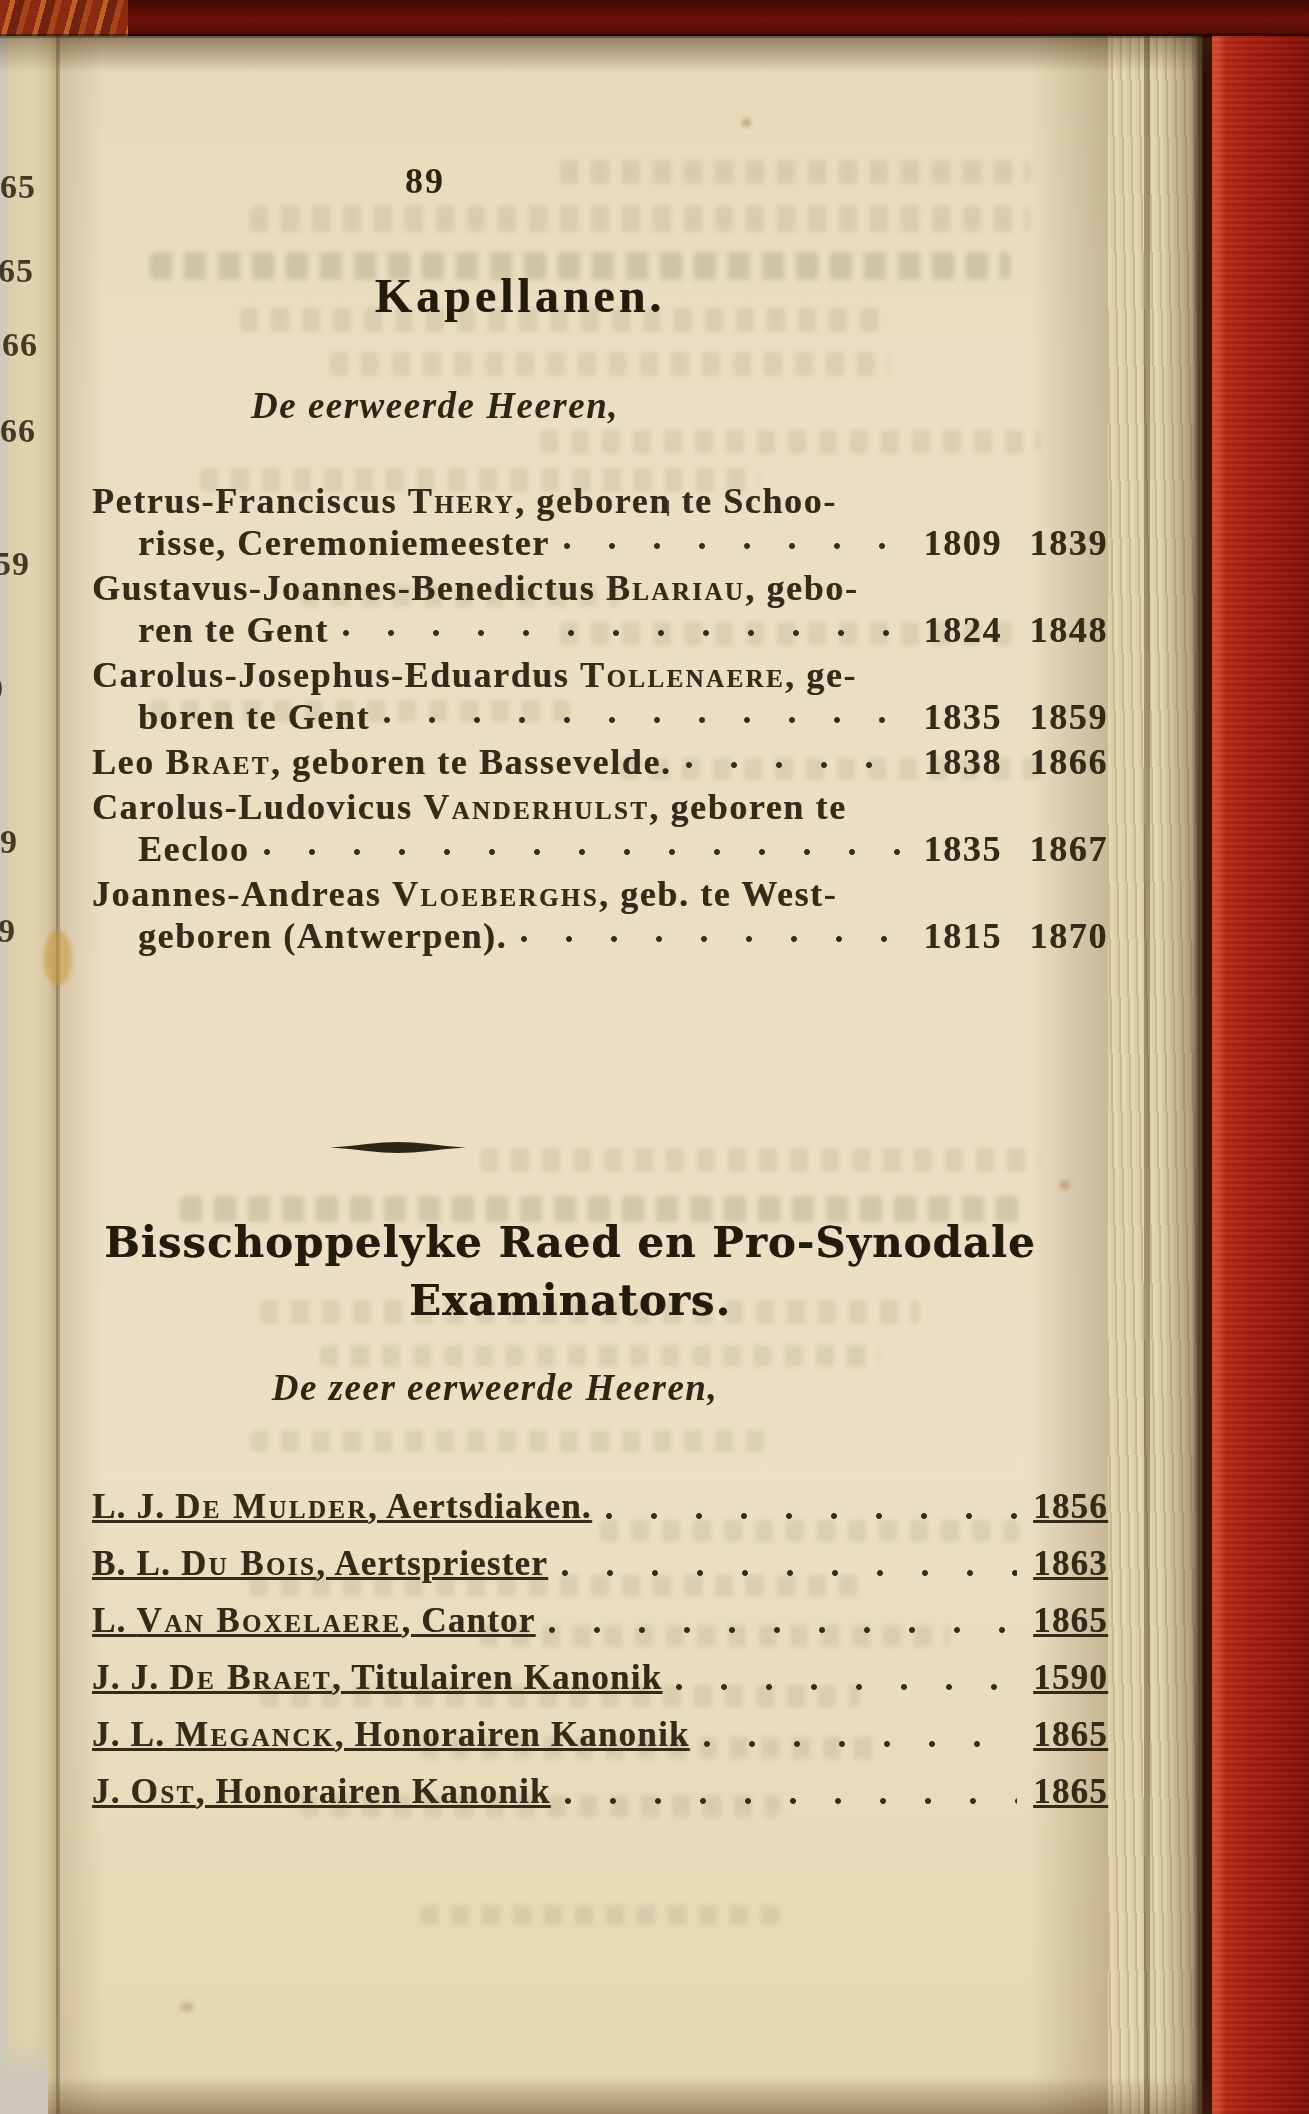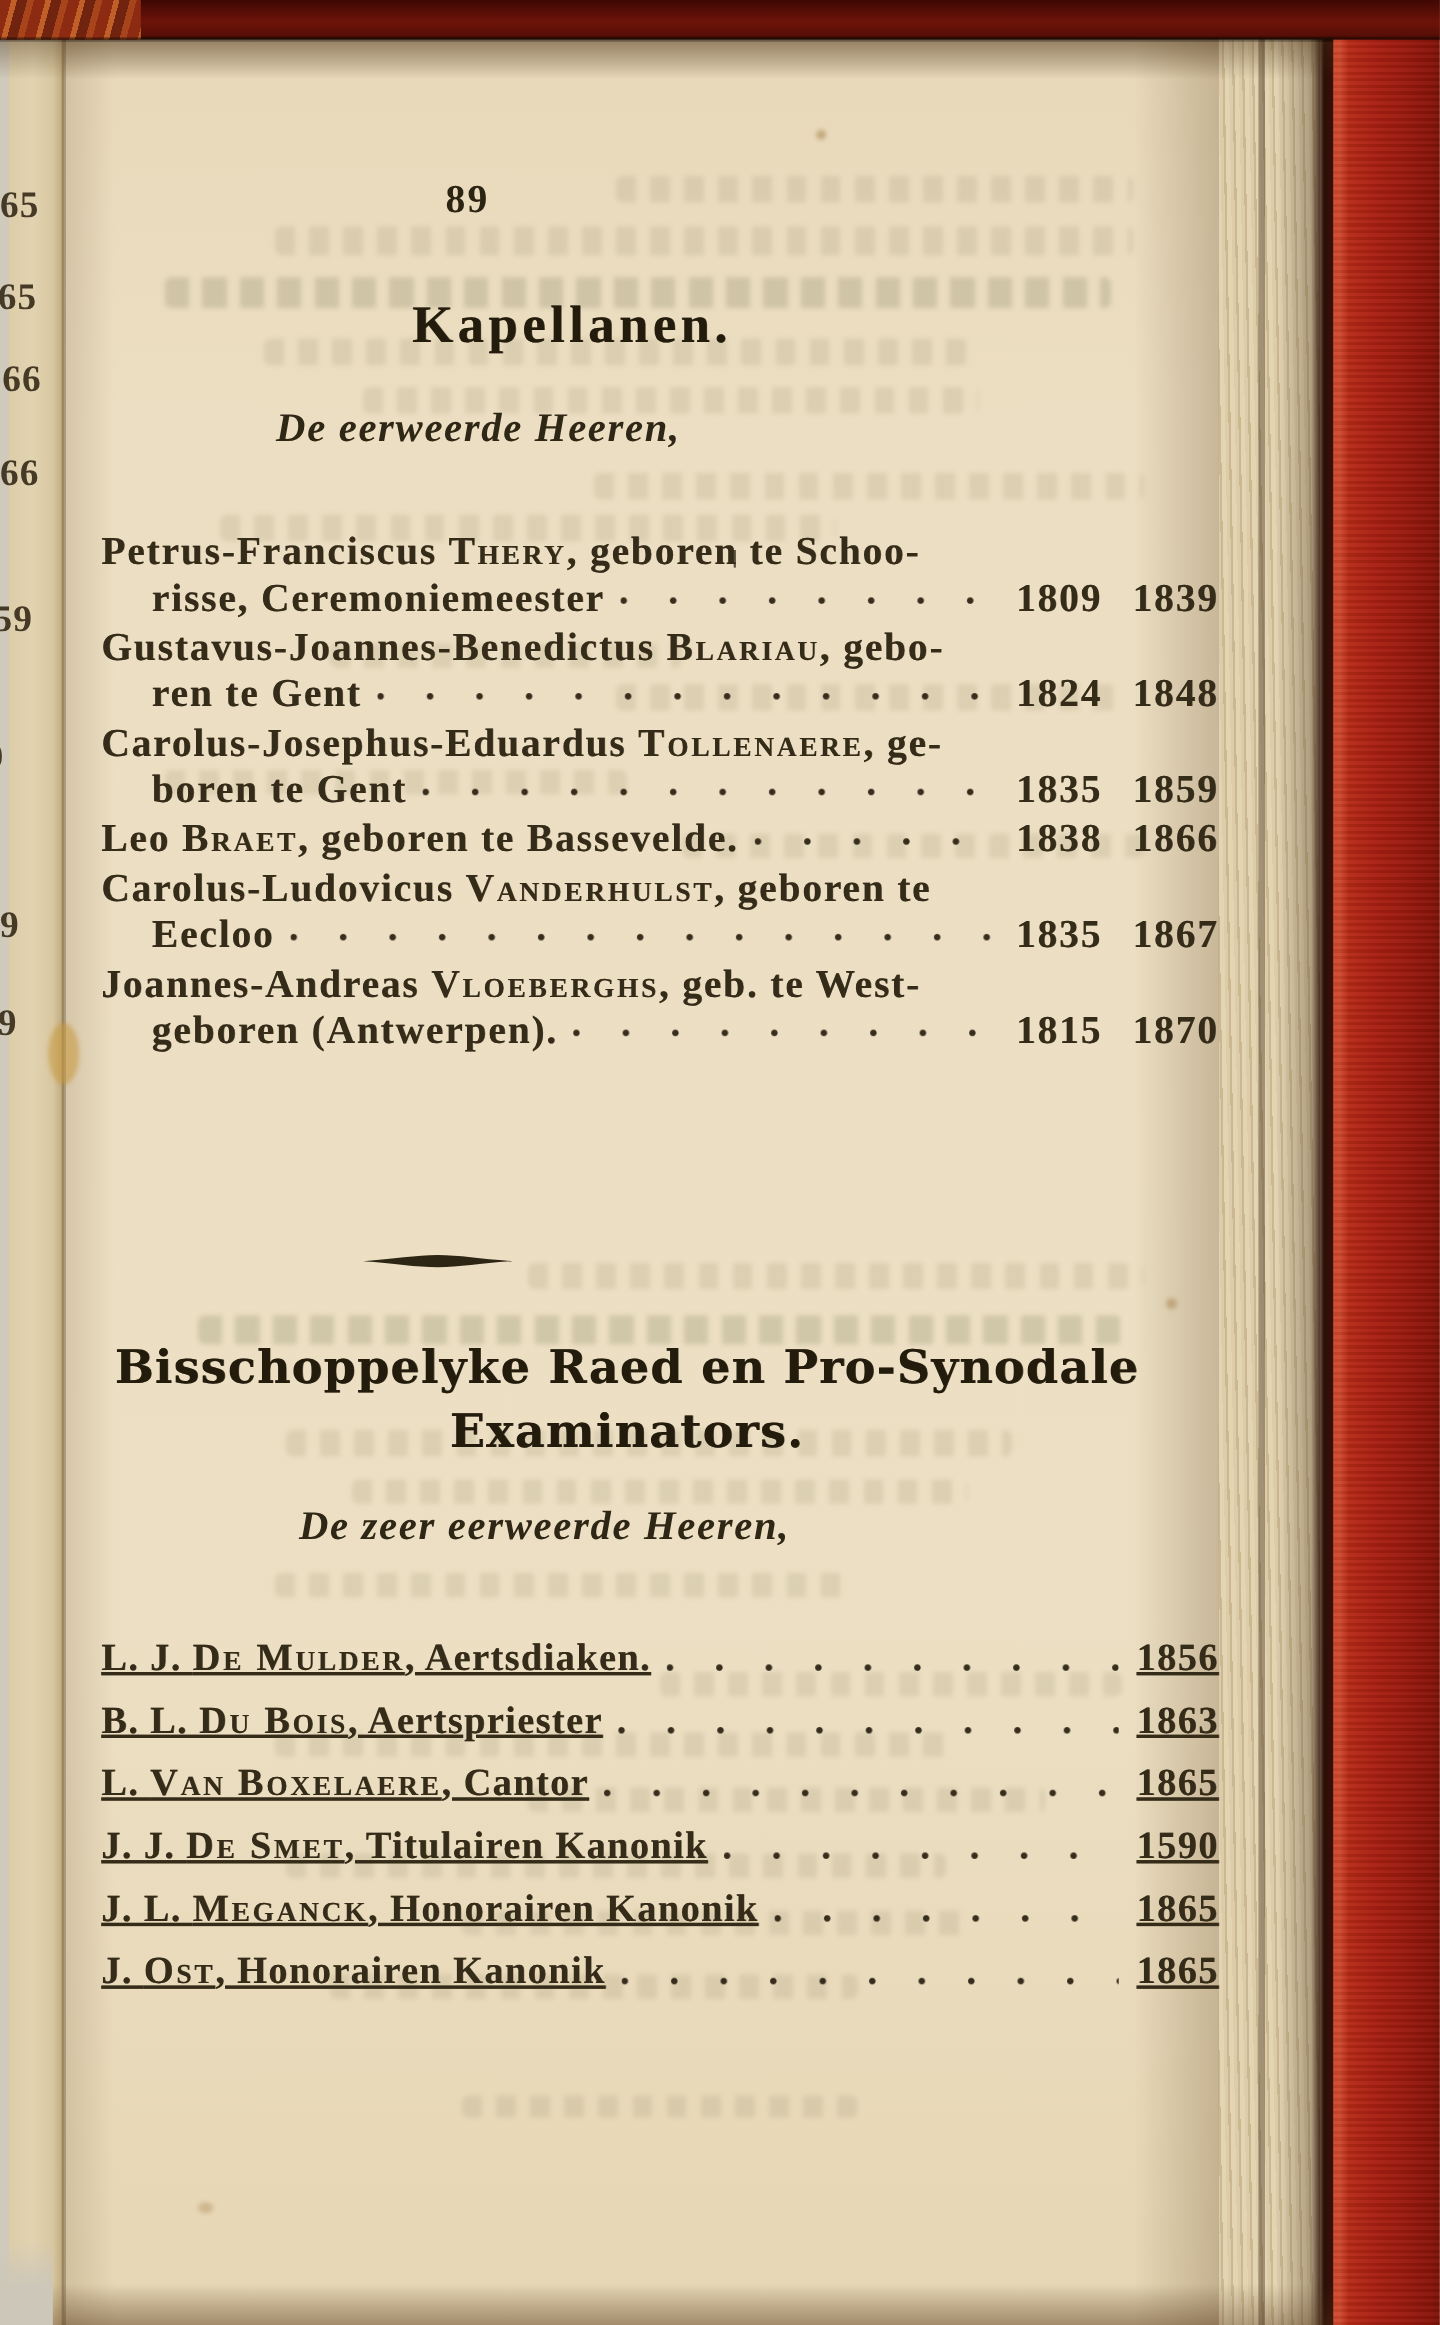--- a/index.html
+++ b/index.html
@@ -50,21 +50,21 @@
   .sec{position:absolute;left:62px;width:1016px;color:#30281656;}
   .sec1{top:268px;}  .sec2{top:1218px;}
   .t-line{position:absolute;left:0;width:100%;text-align:center;color:#231c0d;
       font-family:"DejaVu Serif",serif;font-weight:700;white-space:nowrap;
       text-shadow:.5px 0 0 rgba(35,28,13,.7);}
   .sec1 .t-line{top:0;font-size:48px;letter-spacing:4px;box-sizing:border-box;padding-right:100px;font-family:Liberation Serif, serif;}
   .sec2 .t-line{font-size:42px;letter-spacing:1px;}
   .sec2 .t-line.i0{top:0;}  .sec2 .t-line.i1{top:58px;}
   .subtitle{position:absolute;left:0;width:100%;text-align:center;box-sizing:border-box;
       font:italic 700 37px "Liberation Serif",serif;color:#2f2715;letter-spacing:1.5px;white-space:nowrap;}
-  .sec1 .subtitle{top:100px;padding-right:270px;}
+  .sec1 .subtitle{top:116px;padding-right:270px;}
   .sec2 .subtitle{top:148px;padding-right:150px;}
   .entries{position:absolute;left:0;width:100%;margin-left:30px;}
   .sec1 .entries{top:212px;}  .sec2 .entries{top:262px;}
   .entry{margin-bottom:3px;}
   .line{display:flex;line-height:55px;font:700 36px "Liberation Serif",serif;color:#342b18;
       letter-spacing:1.6px;text-shadow:.4px 0 0 rgba(52,43,24,.55);}
   .sec2 .line{line-height:54px;font-size:35px;letter-spacing:1.2px;text-decoration:underline;}
   .line .ltext{white-space:nowrap;}
   .line.cont{padding-left:46px;}
   .sc{font-variant:small-caps;letter-spacing:2.4px;}
@@ -218,21 +218,21 @@
         </div>
         <div class="entry">
           <div class="line">
             <span class="ltext"><span>L. </span><span class="sc">Van Boxelaere</span><span>, Cantor</span></span>
             <span class="leader"></span>
             <span class="years">1865</span>
           </div>
         </div>
         <div class="entry">
           <div class="line">
-            <span class="ltext"><span>J. J. </span><span class="sc">De Smet</span><span>, Titulairen Kanonik</span></span>
+            <span class="ltext"><span>J. J. </span><span class="sc">De Braet</span><span>, Titulairen Kanonik</span></span>
             <span class="leader"></span>
             <span class="years">1590</span>
           </div>
         </div>
         <div class="entry">
           <div class="line">
             <span class="ltext"><span>J. L. </span><span class="sc">Meganck</span><span>, Honorairen Kanonik</span></span>
             <span class="leader"></span>
             <span class="years">1865</span>
           </div>

